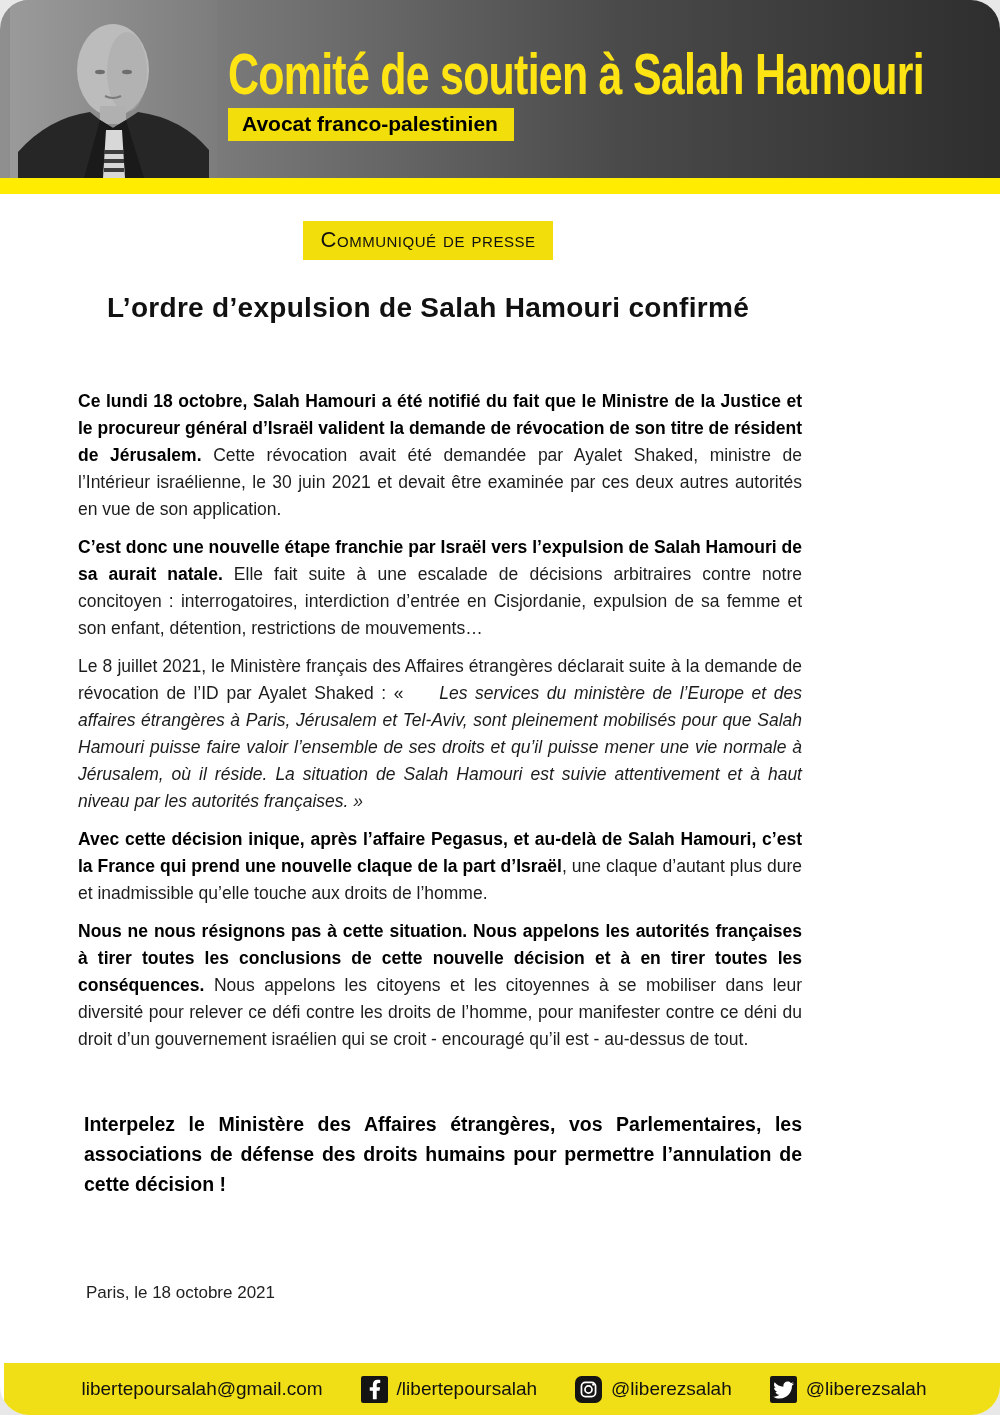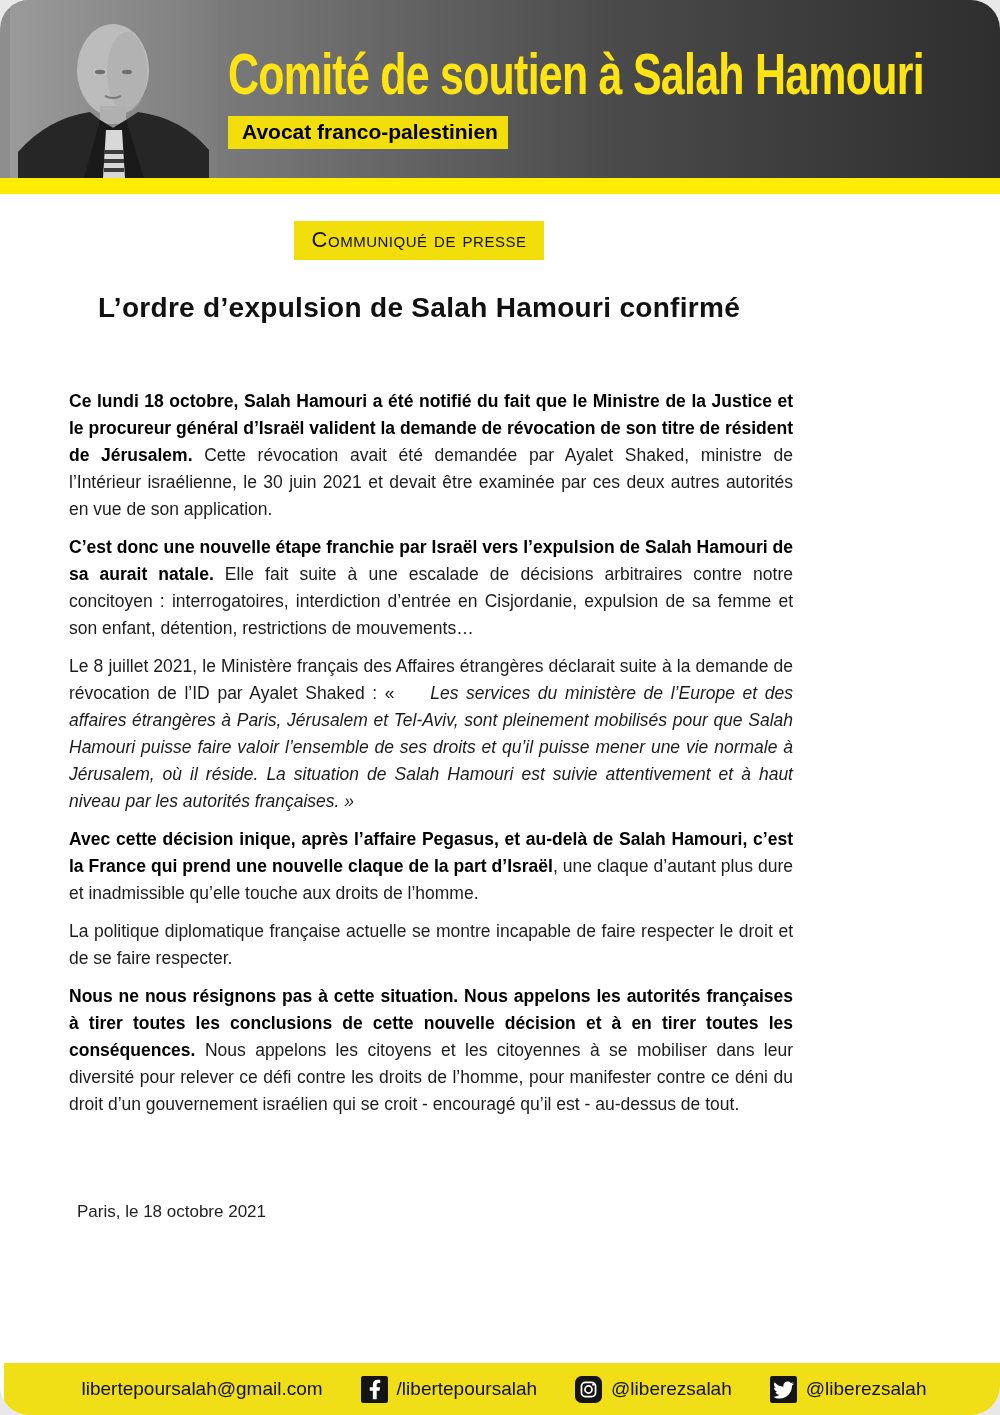--- a/index.html
+++ b/index.html
@@ -19,31 +19,31 @@
   }
   .portrait{position:absolute;left:10px;top:0;width:207px;height:178px;display:block;}
   .header-text{position:absolute;left:228px;top:44px;}
   .header-title{
     margin:0;line-height:1.05;white-space:nowrap;
     font-size:58px;font-weight:700;letter-spacing:-1px;
     color:#ffe414;
     transform:scaleX(.74);transform-origin:left top;
   }
   .header-badge{
-    display:inline-block;margin-top:11px;
+    display:inline-block;margin-top:3px;
     background:#f2de0a;color:#000;
     font-size:21px;font-weight:700;
-    padding:4px 10px 5px 14px;
+    padding:4px 16px 5px 14px;
   }
   .yellow-stripe{
     position:absolute;top:178px;left:0;width:1000px;height:16px;
     background:#ffec00;
   }
   
-  .main{position:absolute;top:194px;left:7px;width:824px;}
+  .main{position:absolute;top:194px;left:16px;width:824px;}
   .pr-badge-wrap{text-align:center;margin-top:27px;}
   .pr-badge{
     display:inline-block;background:#f2de0a;color:#111;
     font-size:22px;font-variant:small-caps;letter-spacing:.5px;
     padding:6px 18px 7px 18px;
   }
   .doc-title{
     text-align:center;margin:32px 0 0 0;
     font-size:28px;font-weight:700;letter-spacing:.3px;color:#111;
   }
@@ -120,24 +120,24 @@
     <div class="body-copy">
       <p><strong>Ce lundi 18 octobre, Salah Hamouri a été notifié du fait que le Ministre de la Justice et le procureur général d’Israël valident la demande de révocation de son titre de résident de Jérusalem.</strong><span> Cette révocation avait été demandée par Ayalet Shaked, ministre de l’Intérieur israélienne, le 30 juin 2021 et devait être examinée par ces deux autres autorités en vue de son application.</span></p>
 
       <p><strong>C’est donc une nouvelle étape franchie par Israël vers l’expulsion de Salah Hamouri de sa aurait natale.</strong><span> Elle fait suite à une escalade de décisions arbitraires contre notre concitoyen : interrogatoires, interdiction d’entrée en Cisjordanie, expulsion de sa femme et son enfant, détention, restrictions de mouvements…</span></p>
 
 
       <p><span>Le 8 juillet 2021, le Ministère français des Affaires étrangères déclarait suite à la demande de révocation de l’ID par Ayalet Shaked : « </span><span class="quote">Les services du ministère de l’Europe et des affaires étrangères à Paris, Jérusalem et Tel-Aviv, sont pleinement mobilisés pour que Salah Hamouri puisse faire valoir l’ensemble de ses droits et qu’il puisse mener une vie normale à Jérusalem, où il réside. La situation de Salah Hamouri est suivie attentivement et à haut niveau par les autorités françaises. »</span></p>
 
       <p><strong>Avec cette décision inique, après l’affaire Pegasus, et au-delà de Salah Hamouri, c’est la France qui prend une nouvelle claque de la part d’Israël</strong><span>, une claque d’autant plus dure et inadmissible qu’elle touche aux droits de l’homme.</span></p>
 
-      <p><span>La politique diplomatique française actuelle se montre incapable de faire respecter le droit et de se faire respecter.</span></p>
 
       <p><strong>Nous ne nous résignons pas à cette situation. Nous appelons les autorités françaises à tirer toutes les conclusions de cette nouvelle décision et à en tirer toutes les conséquences.</strong><span> Nous appelons les citoyens et les citoyennes à se mobiliser dans leur diversité pour relever ce défi contre les droits de l’homme, pour manifester contre ce déni du droit d’un gouvernement israélien qui se croit - encouragé qu’il est - au-dessus de tout.</span></p>
 
+      <p class="cta">Interpelez le Ministère des Affaires étrangères, vos Parlementaires, les associations de défense des droits humains pour permettre l’annulation de cette décision !</p>
 
       <p class="dateline">Paris, le 18 octobre 2021</p>
     </div>
   </main>
 
   <footer class="footer">
     <a class="footer-item">
       <span>libertepoursalah@gmail.com</span>
     </a>
     <a class="footer-item">

